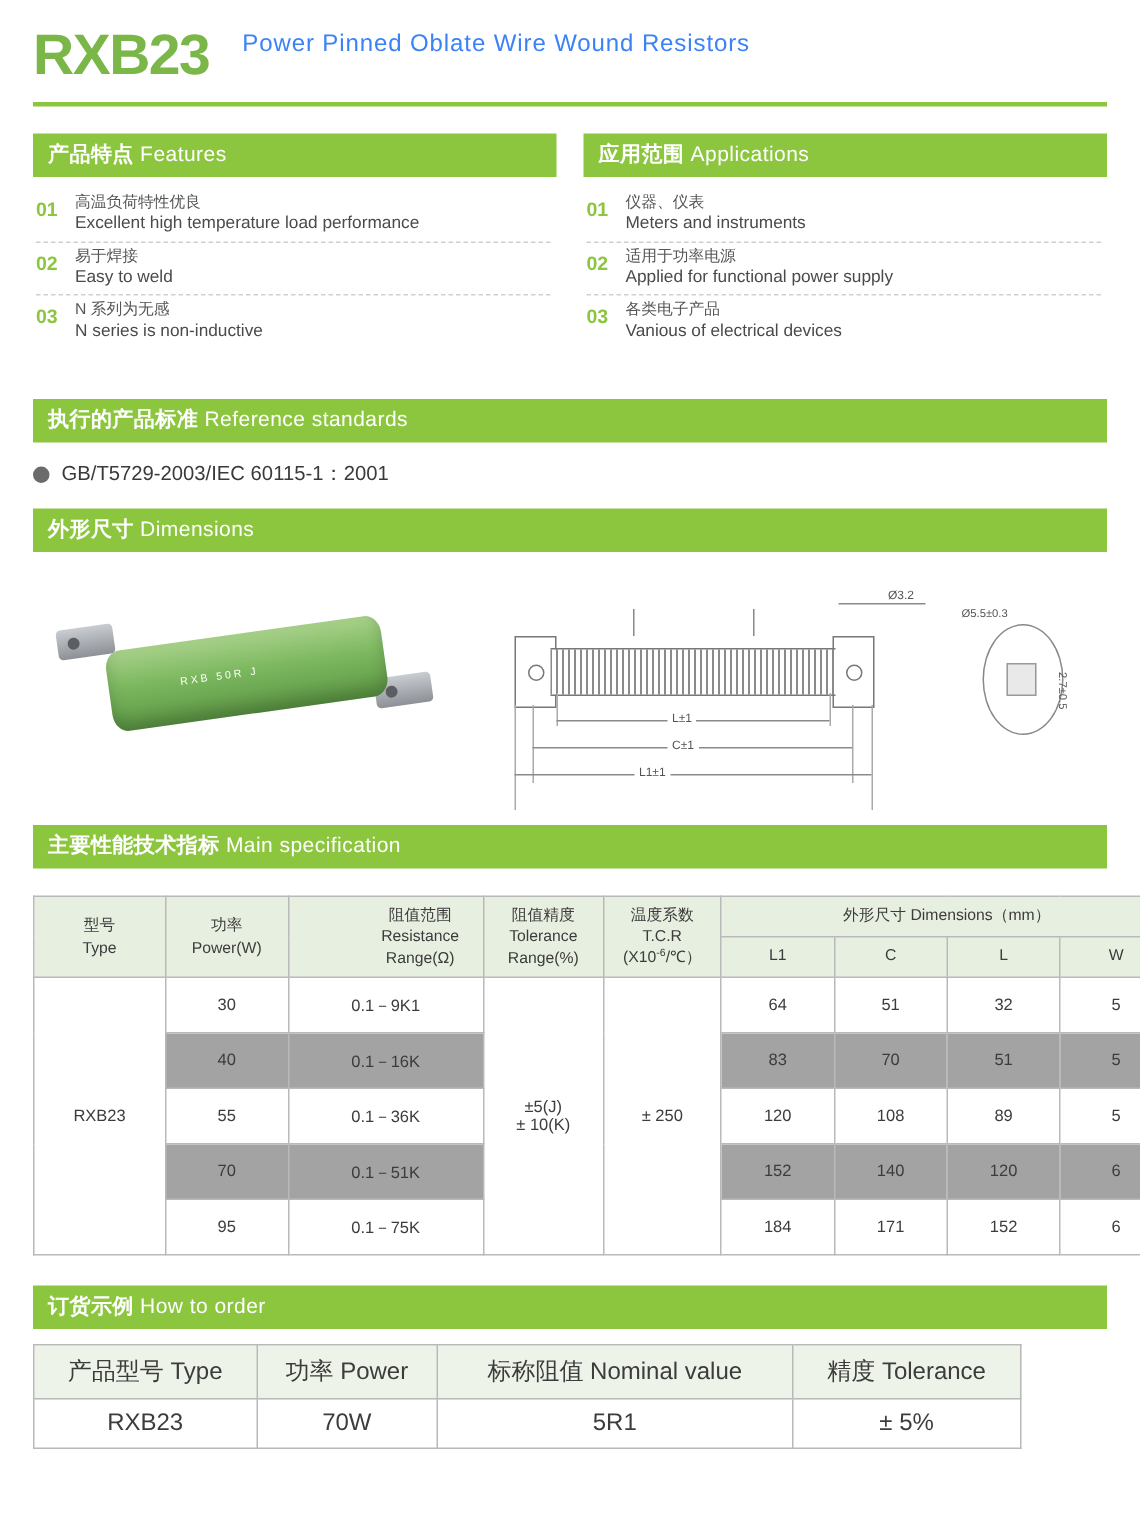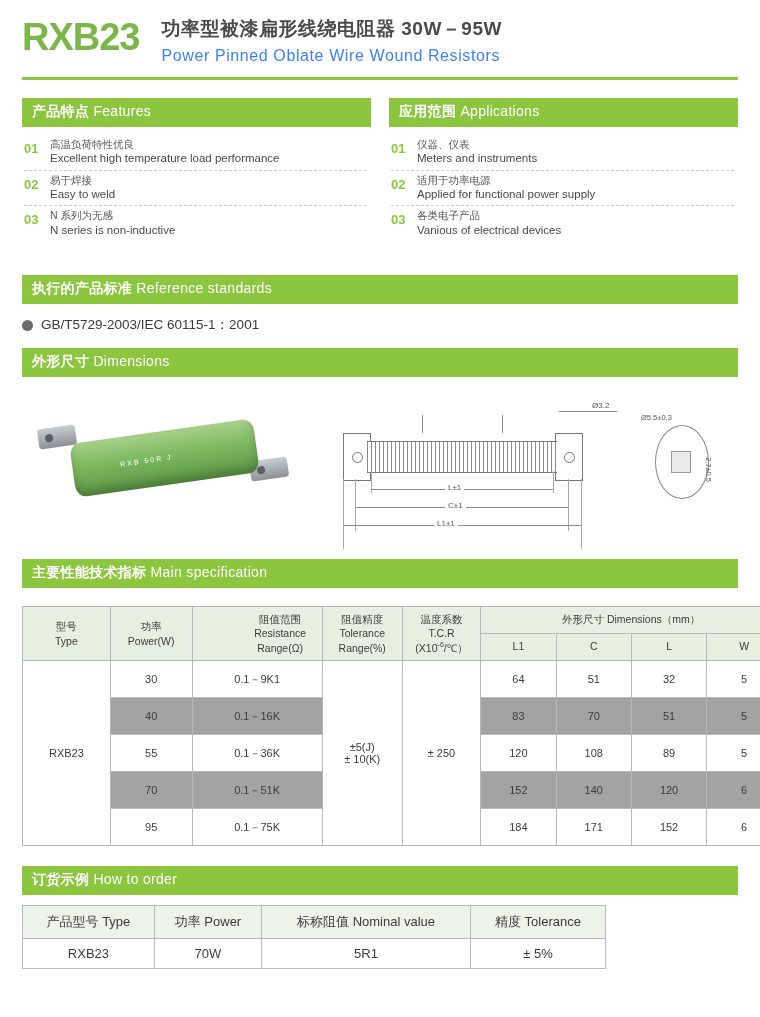--- a/index.html
+++ b/index.html
@@ -280,44 +280,43 @@
     height: 34px;
     font-size: 11px;
   }
   tbody tr.alt td { background: #a3a3a3; }
   .cell-2line { line-height: 1.35; }
 
   
   .order-bar { margin: 20px 22px 0 22px; }
   table.order {
     margin: 10px 22px 0 22px;
-    width: 584px;
+    width: 659px;
     border-collapse: collapse;
-    font-size: 13px;
+    font-size: 16px;
   }
   table.order th, table.order td {
     border: 1px solid #b9b9b9;
     text-align: center;
     padding: 7px 4px;
     font-weight: normal;
     color: #3c3c3c;
   }
   table.order thead th { background: #eef3e9; }
 
   sup { font-size: 7px; }
 </style>
 </head>
 <body>
 
 <div class="page">
 
   <div class="header">
     <div class="model">RXB23</div>
     <div class="header-titles">
-      <div class="title-cn">功率型被漆扁形线绕电阻器 30W－95W</div>
       <div class="title-en">Power Pinned Oblate Wire Wound Resistors</div>
     </div>
   </div>
   <div class="header-rule"></div>
 
   <div class="two-col">
 
     <div class="col">
       <div class="bar">
         <span class="cn">产品特点</span>
@@ -426,21 +425,21 @@
       <div class="vline" style="left:16px; top:90px; height:70px;"></div>
       <div class="vline" style="left:254px; top:90px; height:70px;"></div>
 
       <div class="dimline" style="left:44px; top:100px; width:182px;"></div>
       <div class="dimtext" style="left:118px; top:94px;">L±1</div>
 
       <div class="dimline" style="left:28px; top:118px; width:213px;"></div>
       <div class="dimtext" style="left:118px; top:112px;">C±1</div>
 
       <div class="dimline" style="left:16px; top:136px; width:238px;"></div>
-      <div class="dimtext" style="left:107px; top:130px;">L1±1</div>
+      <div class="dimtext" style="left:96px; top:130px;">L1±1</div>
 
       <div class="dimline" style="left:232px; top:22px; width:58px;"></div>
       <div class="dimtext" style="left:262px; top:12px;">Ø3.2</div>
     </div>
 
     <div class="sideview">
       <div class="sv-ellipse"></div>
       <div class="sv-inner"></div>
       <div class="sv-label" style="left:4px; top:0px;">Ø5.5±0.3</div>
       <div class="sv-label" style="left:76px; top:44px; transform:rotate(90deg); transform-origin:left top;">2.7±0.5</div>

